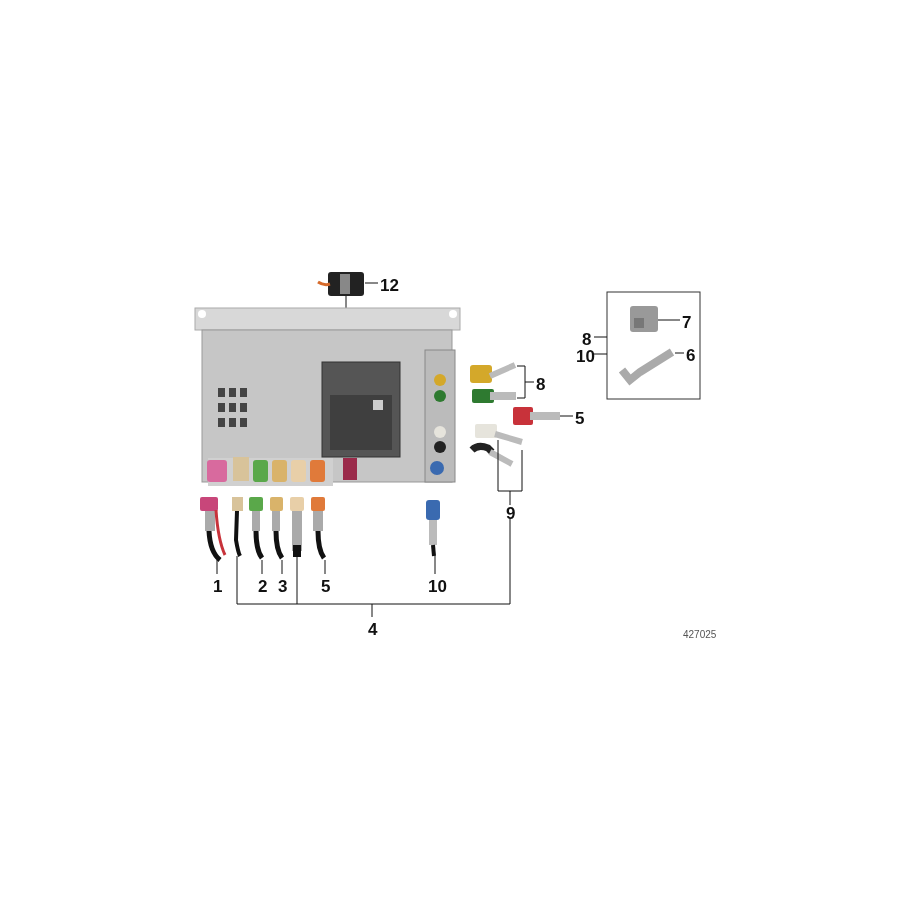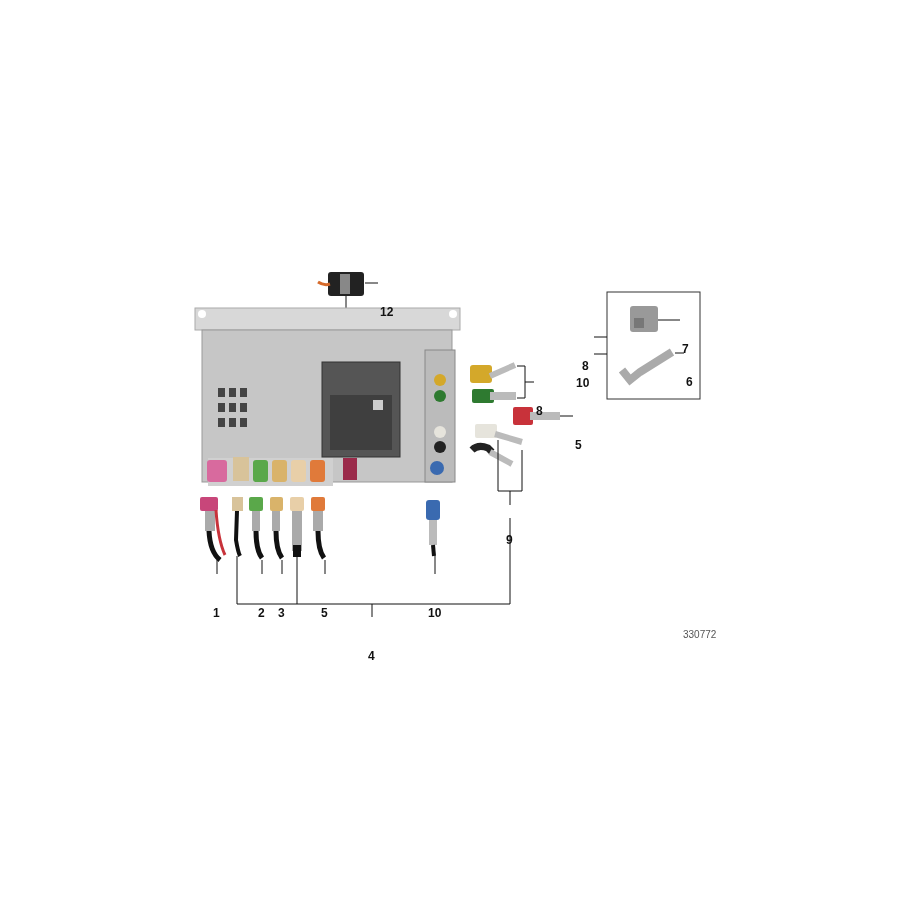--- a/index.html
+++ b/index.html
@@ -1,17 +1,17 @@
 <!DOCTYPE html>
 <html><head>
 <meta charset="utf-8">
 <style>
   html,body{margin:0;padding:0;background:#fff;}
   body{width:900px;height:900px;position:relative;overflow:hidden;font-family:"Liberation Sans",sans-serif;}
-  .lbl{position:absolute;font-weight:bold;font-size:12px;color:#111;line-height:1;margin-top:29px;}
+  .lbl{position:absolute;font-weight:bold;font-size:17px;color:#111;line-height:1;}
   .ref{position:absolute;font-size:10px;color:#555;}
   svg{position:absolute;left:0;top:0;}
 </style>
 </head>
 <body>
 
 <svg width="900" height="900" viewBox="0 0 900 900">
 
   <g>
     <rect x="328" y="272" width="36" height="24" rx="3" fill="#222"></rect>
@@ -130,13 +130,13 @@
 <span class="lbl" style="left:682px;top:314px">7</span>
 <span class="lbl" style="left:686px;top:347px">6</span>
 <span class="lbl" style="left:582px;top:331px">8</span>
 <span class="lbl" style="left:576px;top:348px">10</span>
 <span class="lbl" style="left:213px;top:578px">1</span>
 <span class="lbl" style="left:258px;top:578px">2</span>
 <span class="lbl" style="left:278px;top:578px">3</span>
 <span class="lbl" style="left:321px;top:578px">5</span>
 <span class="lbl" style="left:428px;top:578px">10</span>
 <span class="lbl" style="left:368px;top:621px">4</span>
-<span class="ref" style="left:683px;top:629px">330772</span>
+<span class="ref" style="left:683px;top:629px">427025</span>
 
 </body></html>

